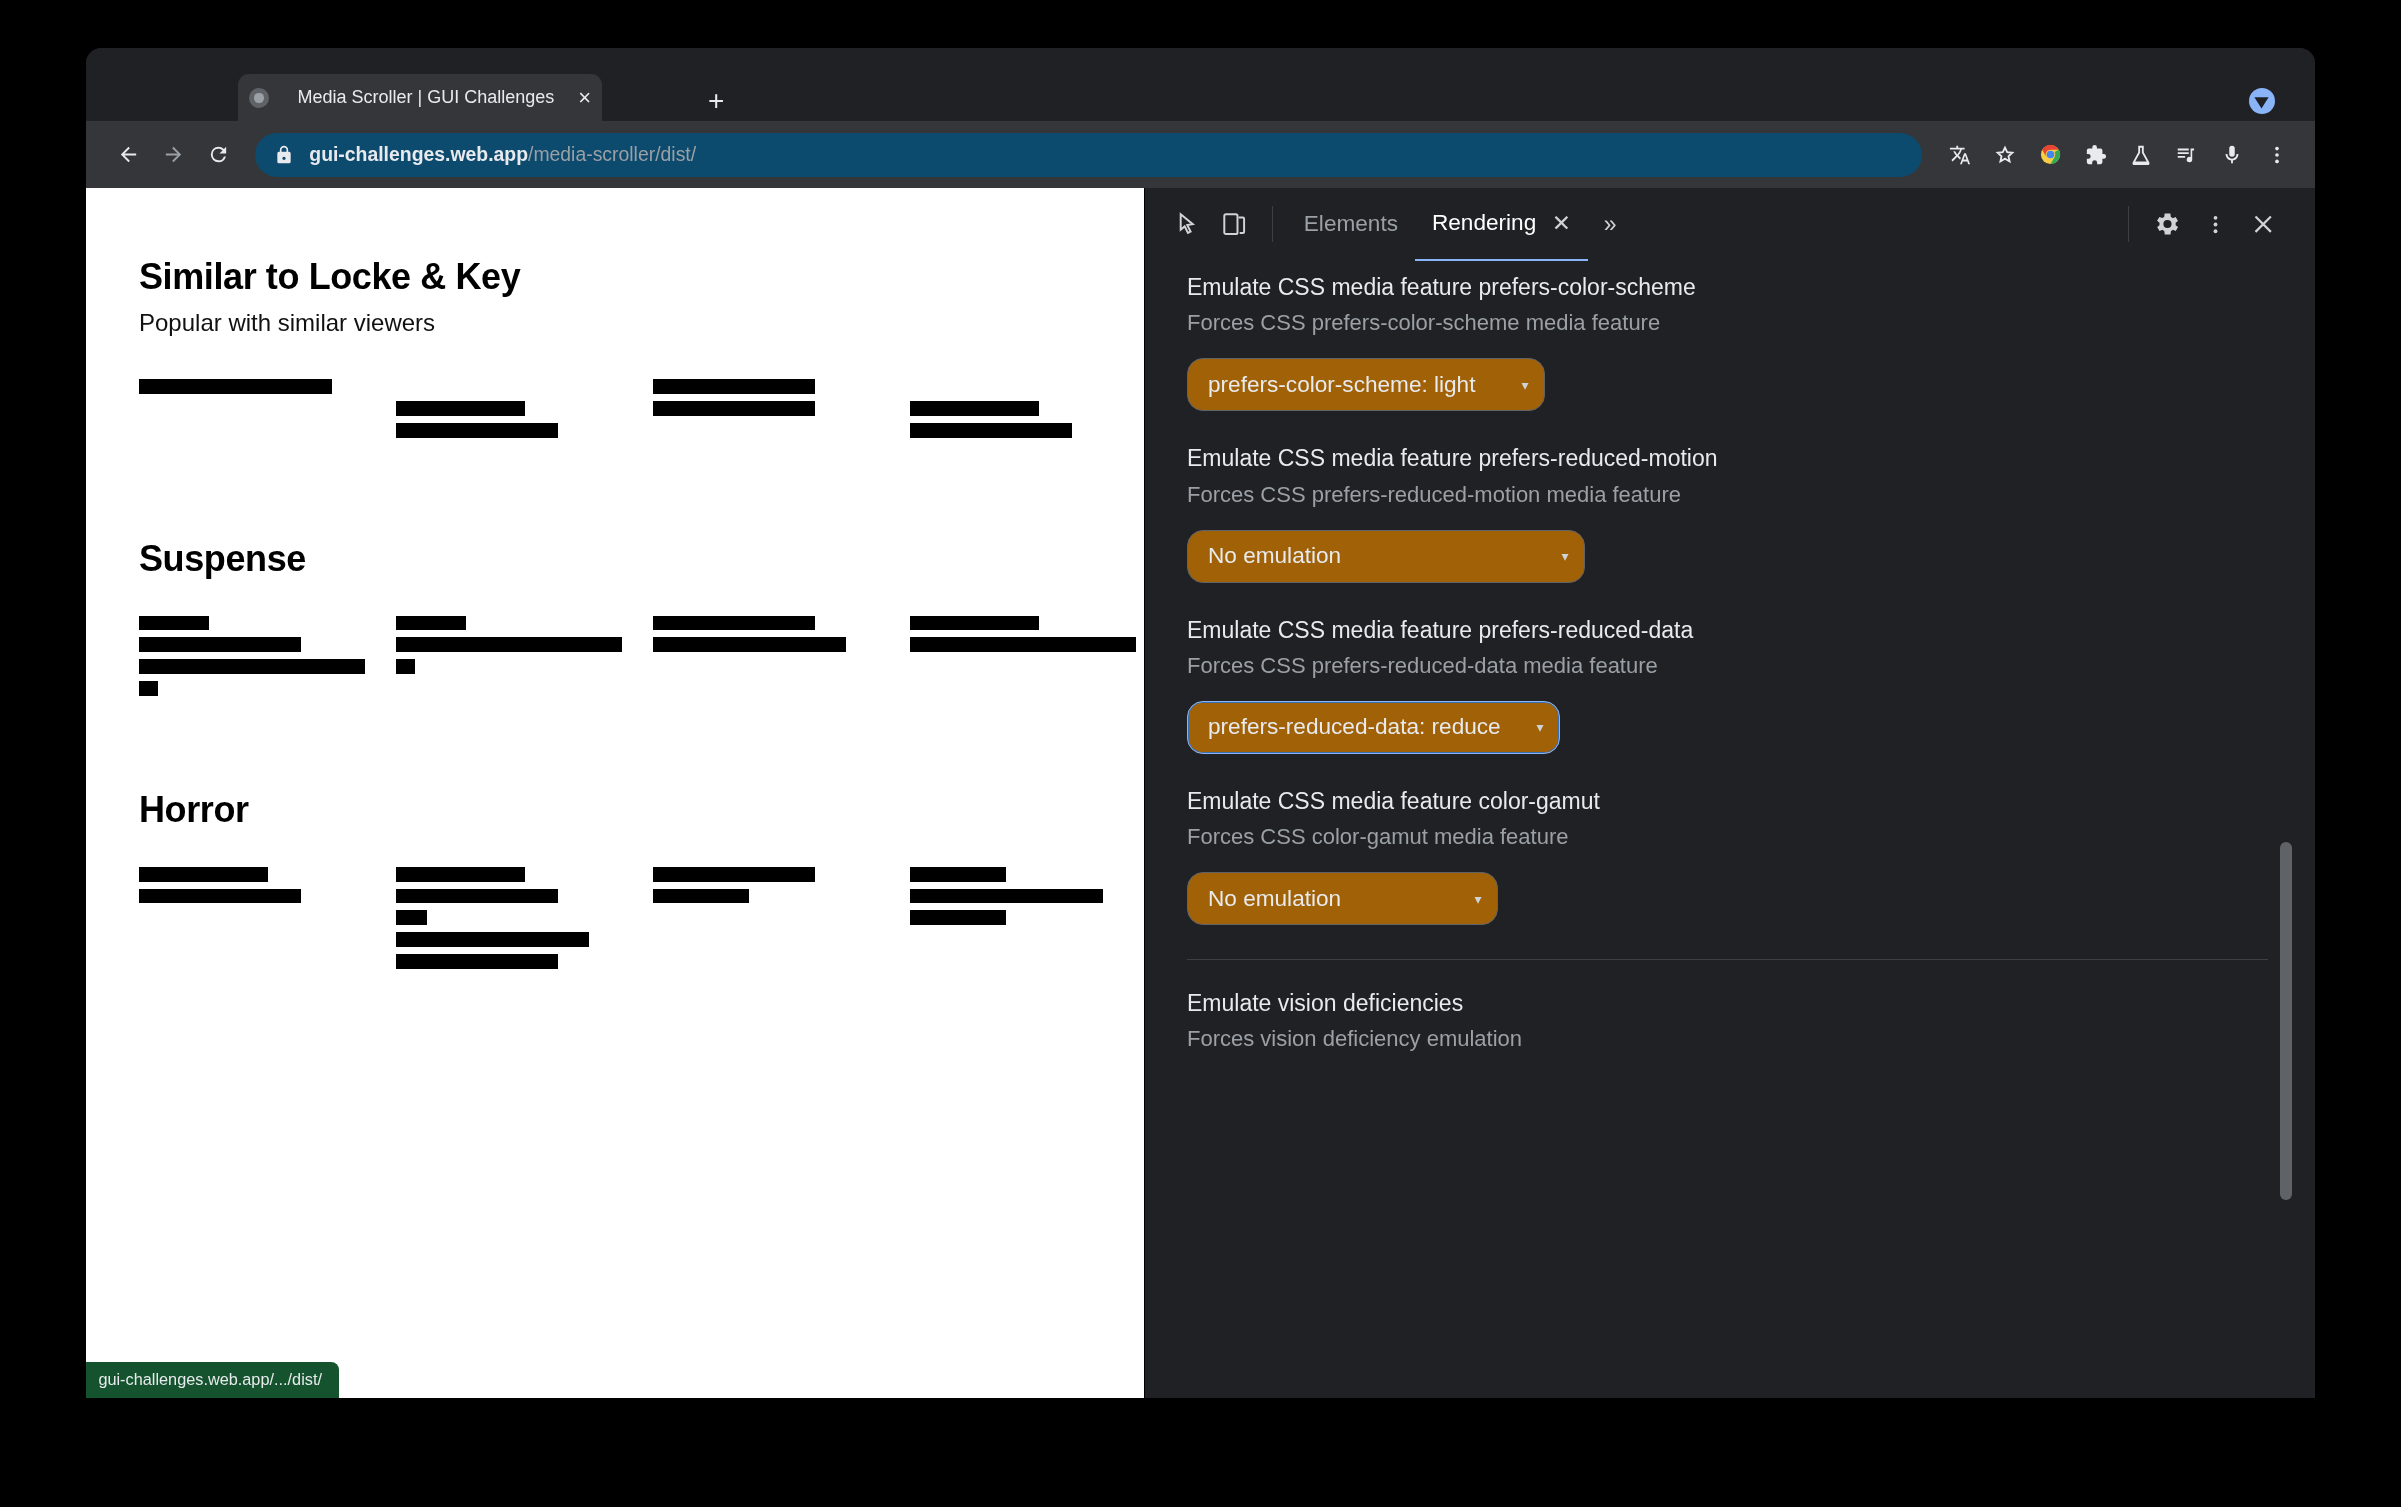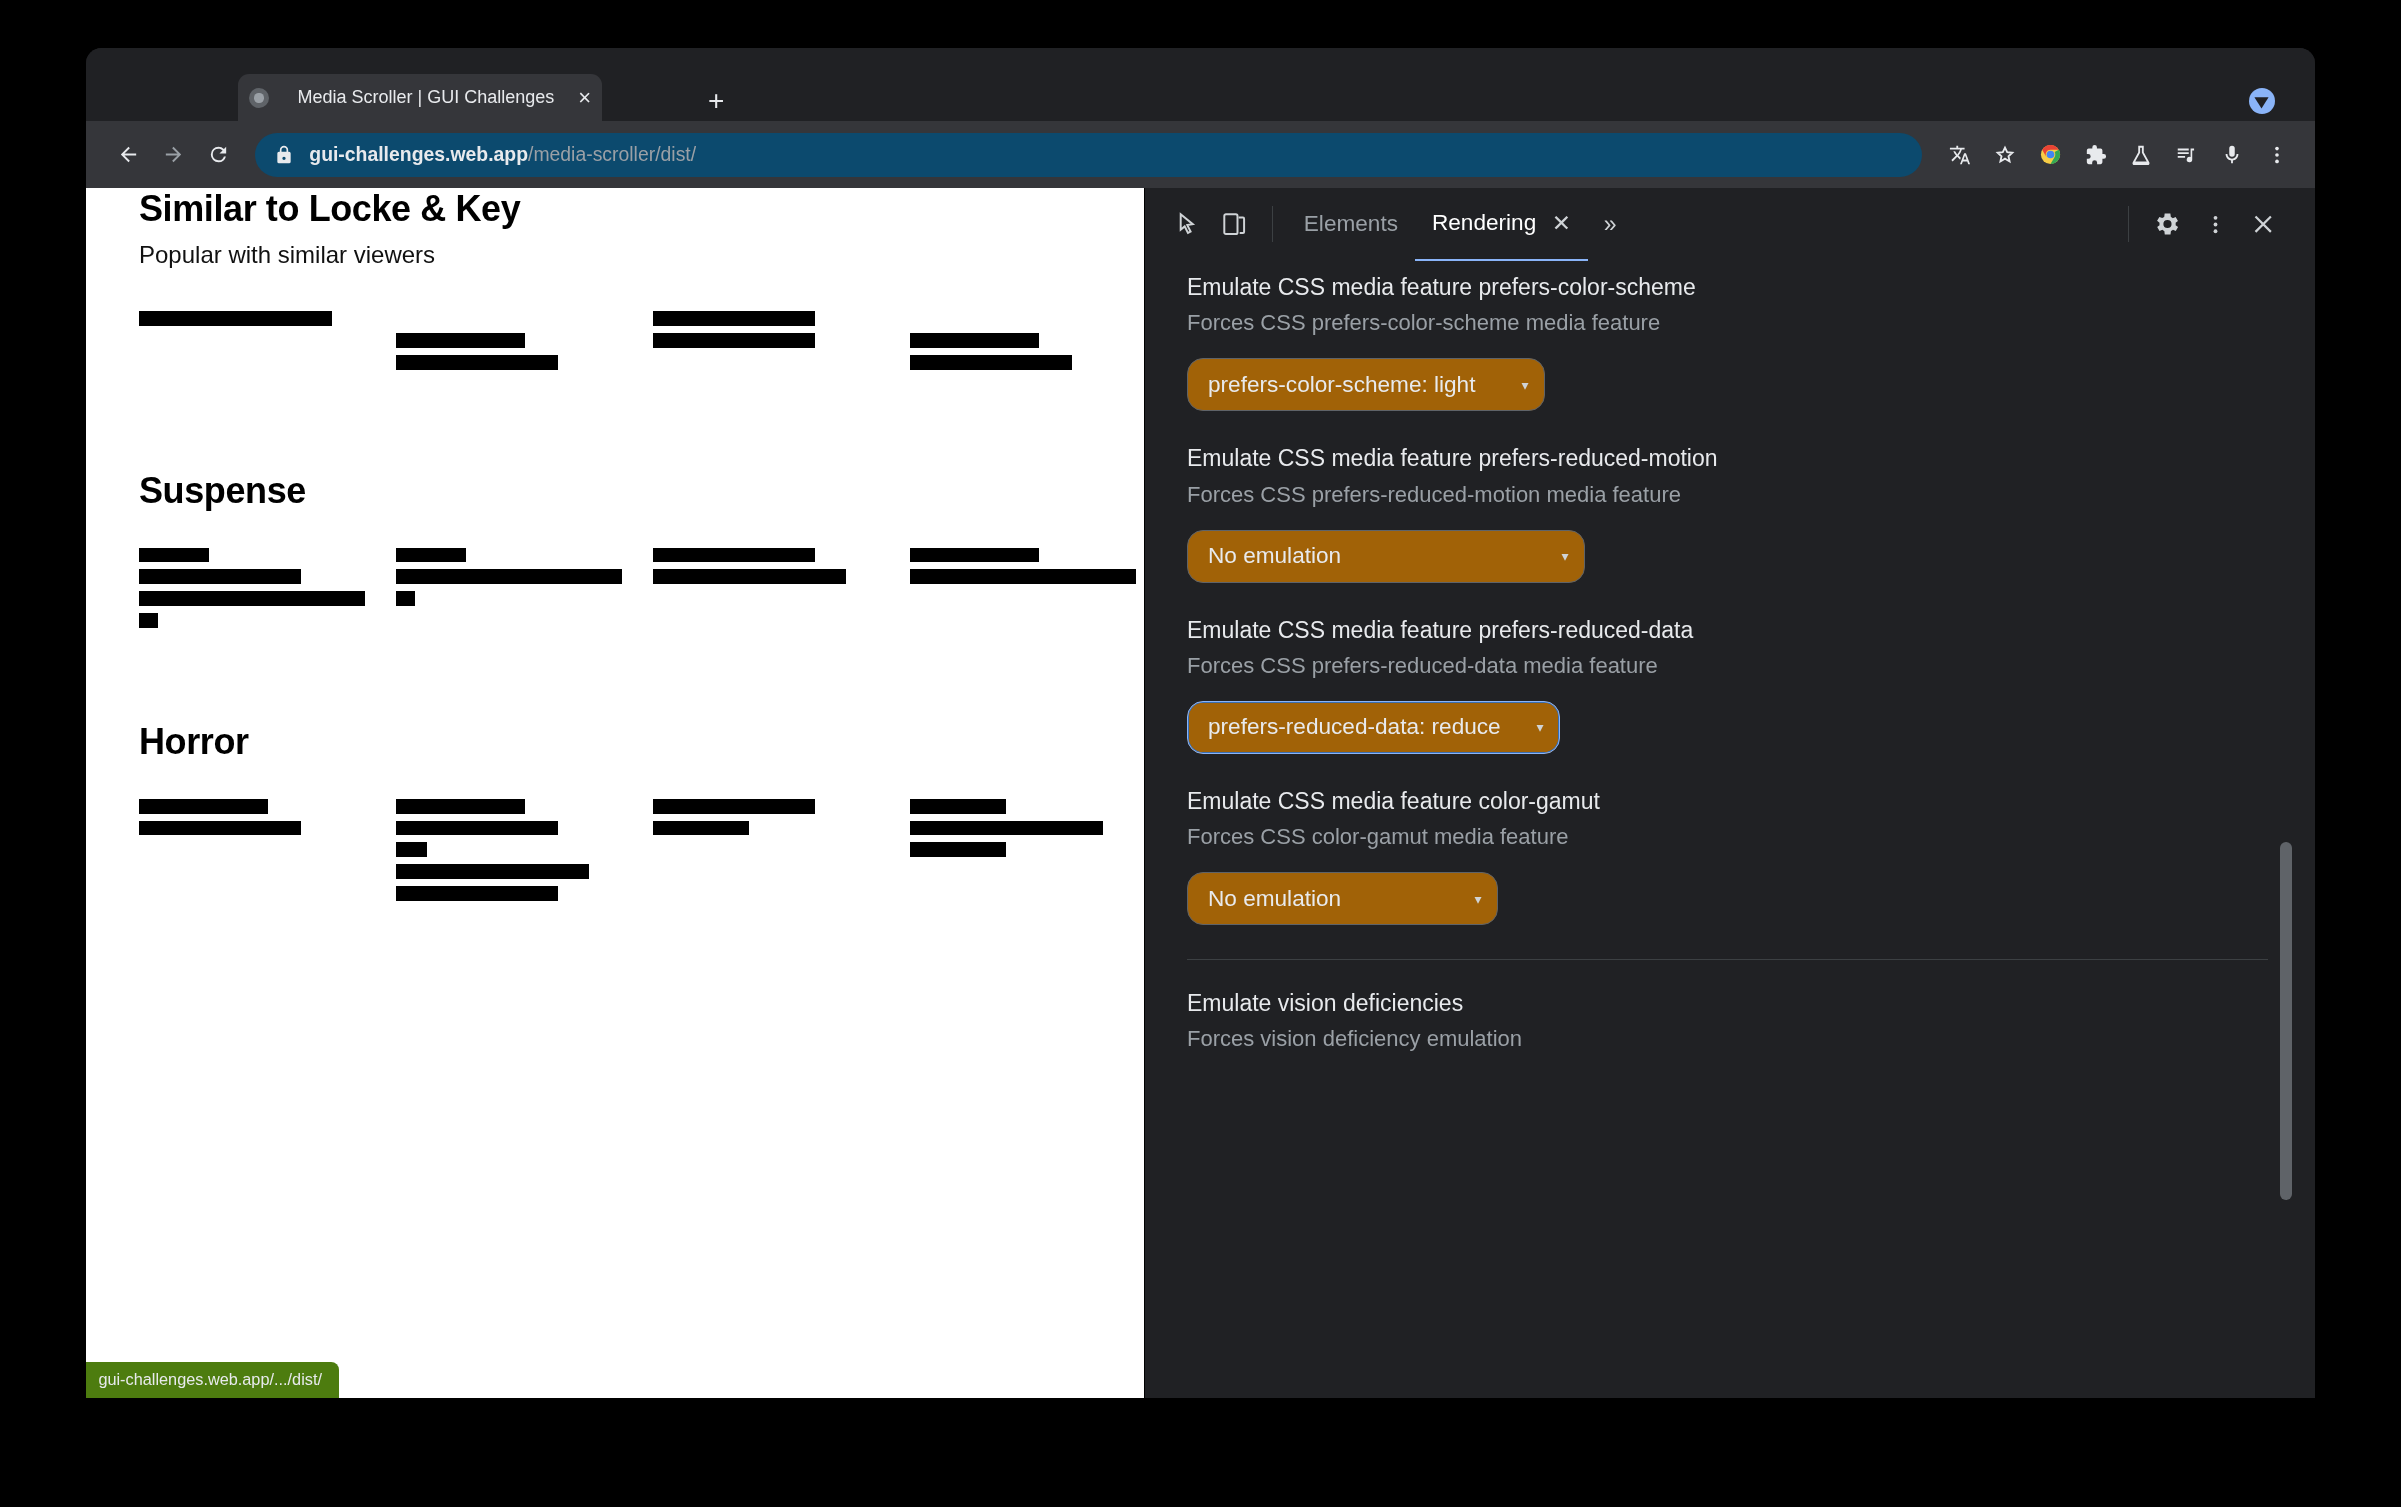--- a/index.html
+++ b/index.html
@@ -201,21 +201,21 @@
   .bar {
     background: #000;
     height: 14.8px;
     margin-bottom: 7px;
   }
 
   #status-bubble {
     position: absolute;
     left: 0;
     bottom: 0;
-    background: #4d7c0f;
+    background: #14532d;
     color: #e8eaed;
     font-size: 16.3px;
     padding: 7.8px 17px 9.3px 12.4px;
     border-radius: 0 7.8px 0 0;
     white-space: nowrap;
   }
 
   
   #devtools {
     flex: 1;
@@ -425,21 +425,21 @@
           <circle cx="12" cy="12" r="2" fill="#e8eaed"></circle>
           <circle cx="12" cy="19" r="2" fill="#e8eaed"></circle>
         </svg>
     </div>
   </div>
 
   <div id="content">
 
     <div id="page">
 
-      <div class="section" style="">
+      <div class="section" style="padding-top:68px;">
         <h1 class="sec-title">Similar to Locke &amp; Key</h1>
         <p class="sec-sub">Popular with similar viewers</p>
         <div class="card-row">
           <div class="card">
             <div class="bar" style="width:193px"></div>
           </div>
           <div class="card">
             <div style="height:22px"></div>
             <div class="bar" style="width:129px"></div>
             <div class="bar" style="width:162px"></div>

